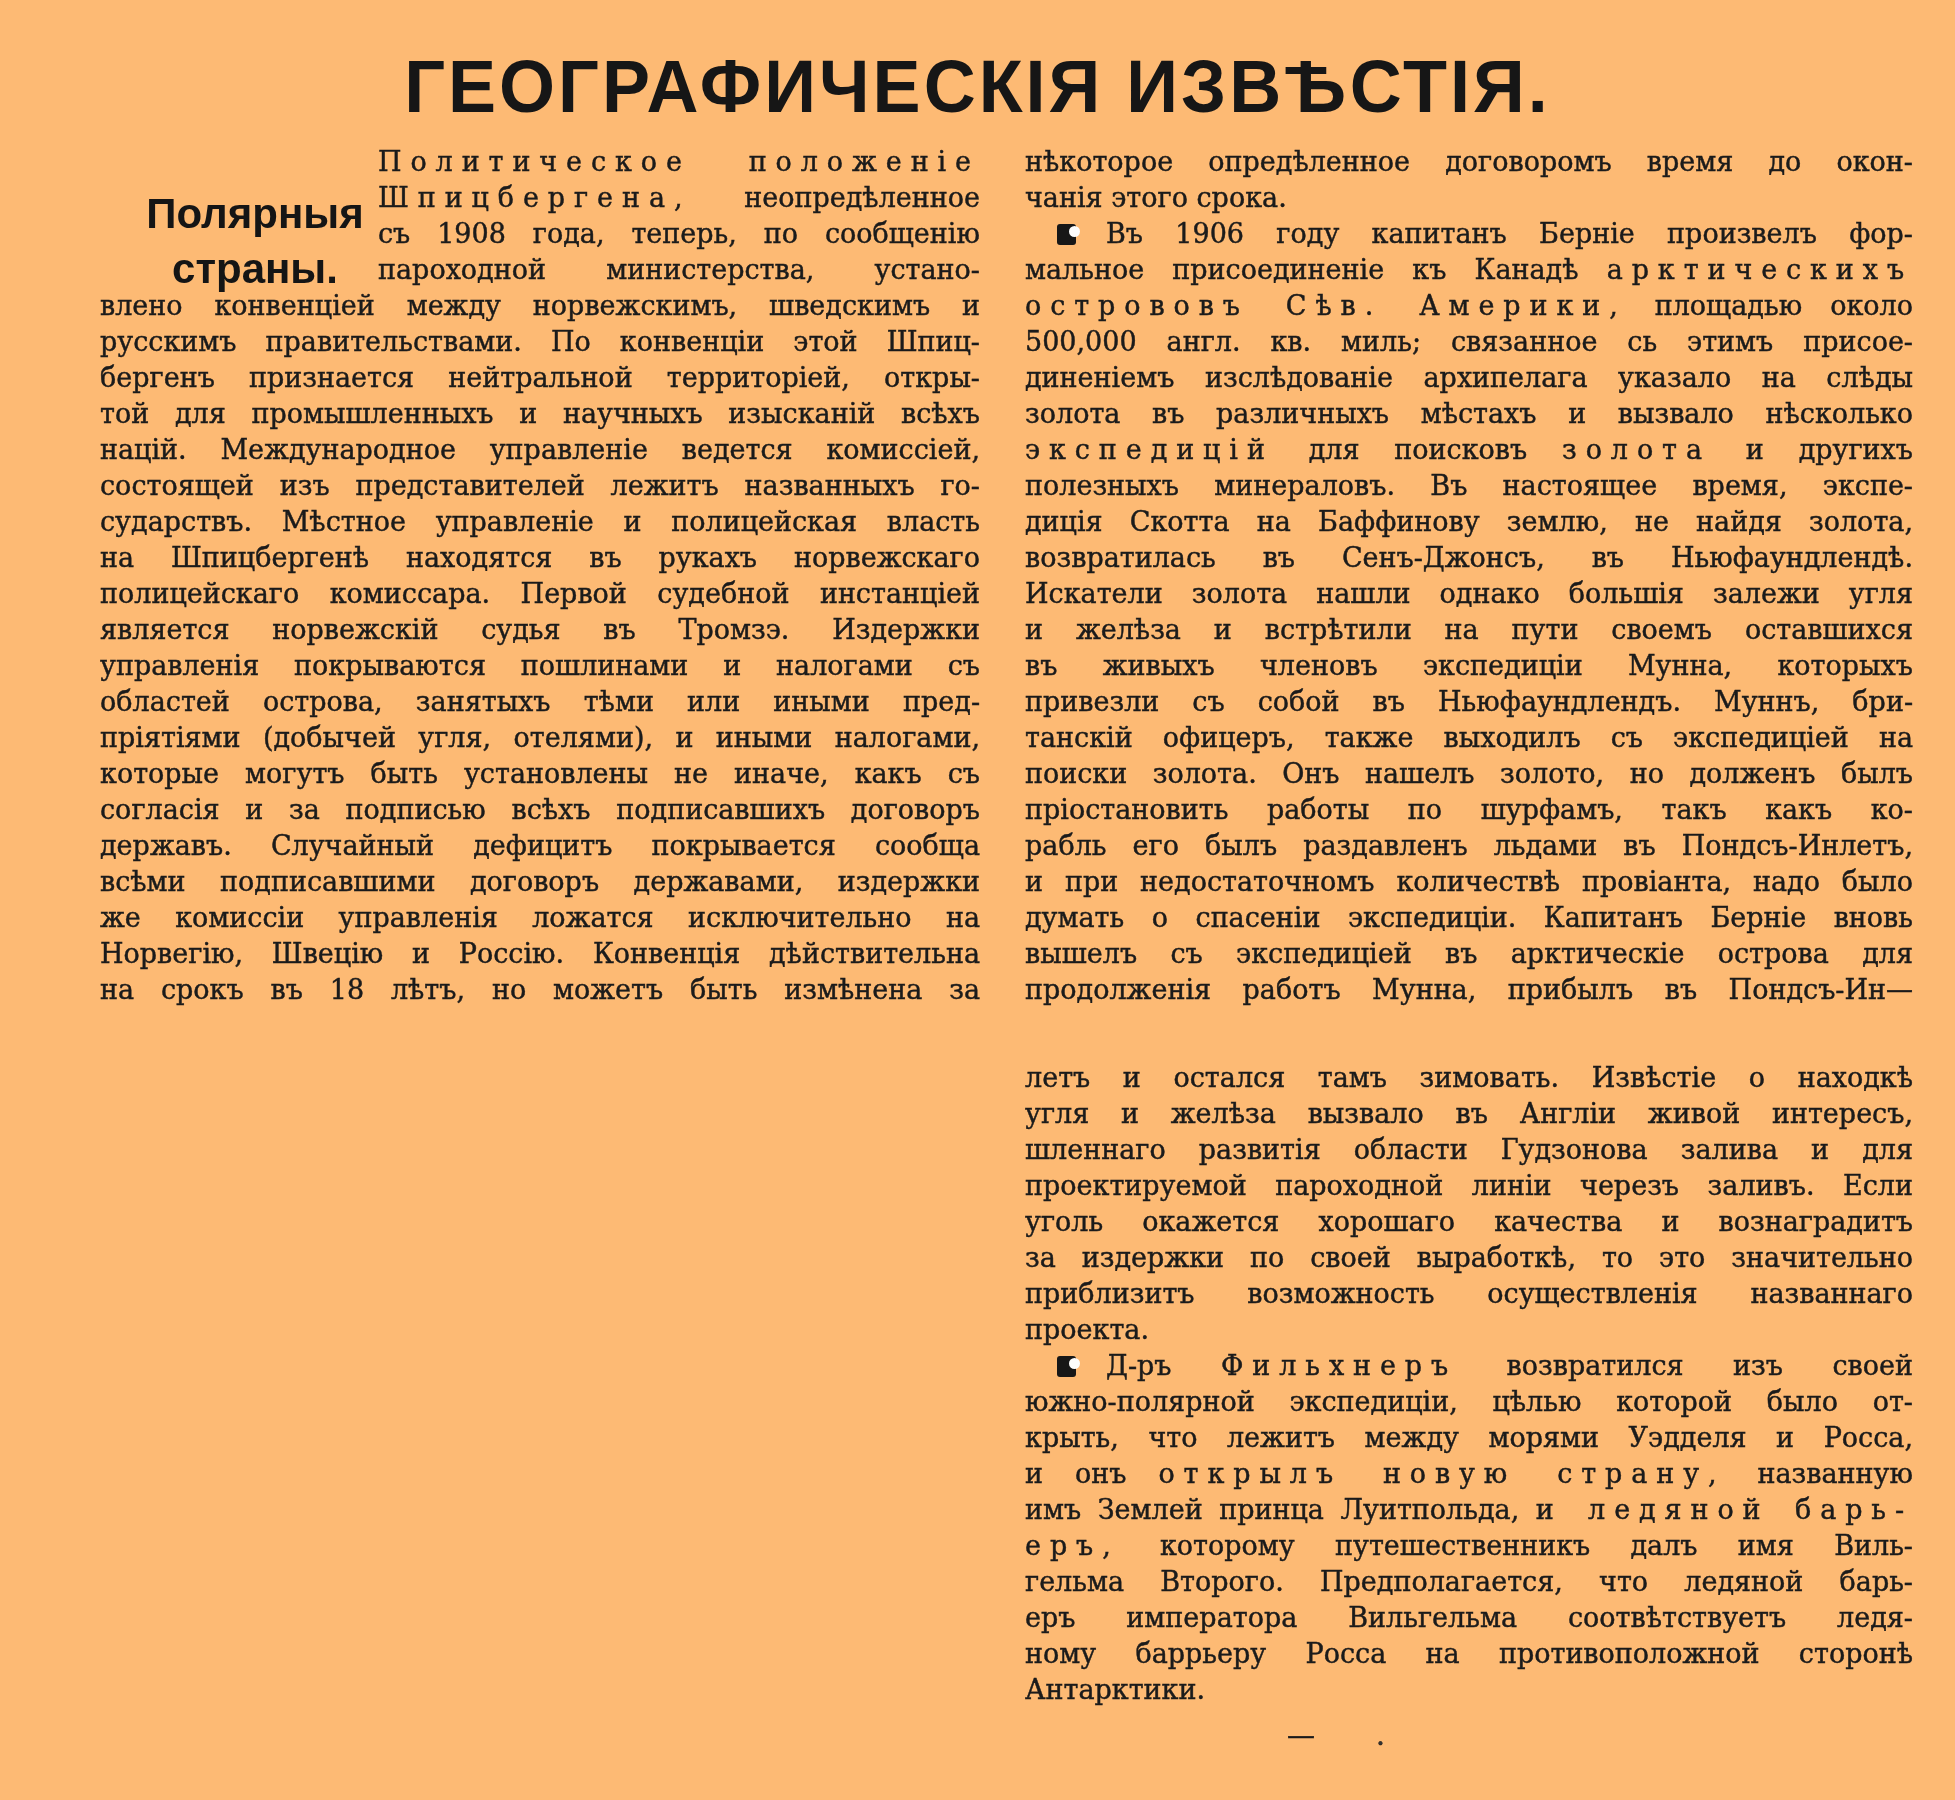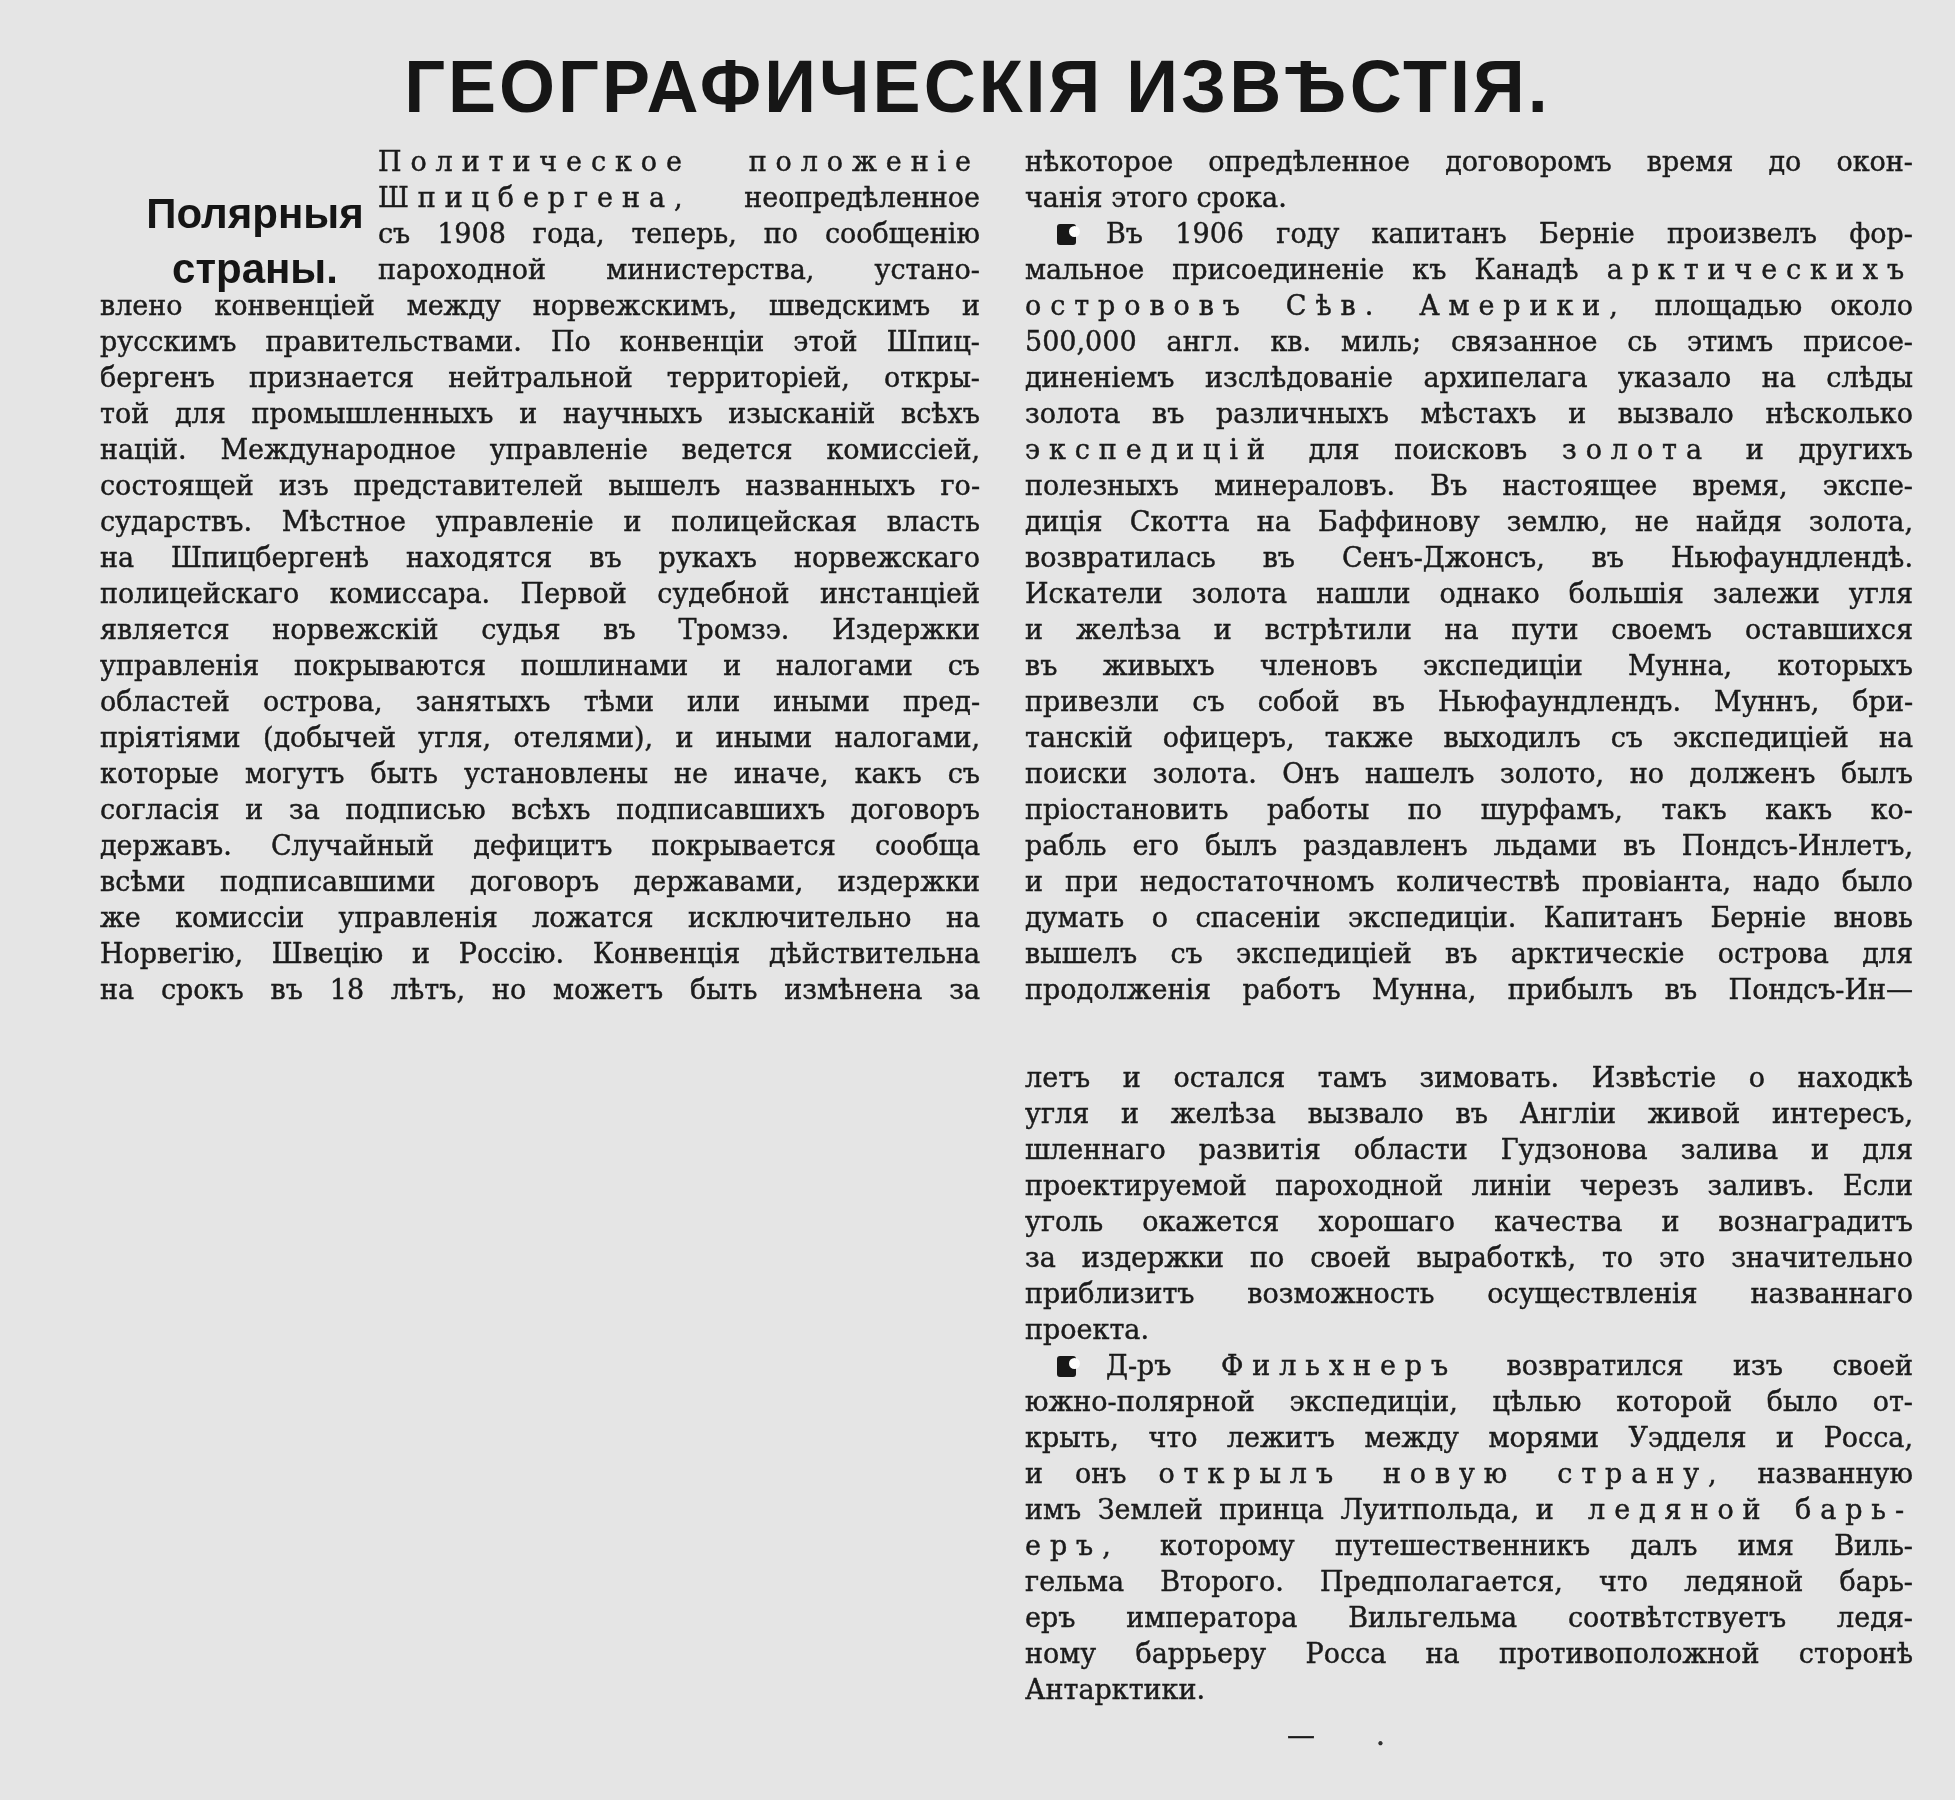--- a/index.html
+++ b/index.html
@@ -1,20 +1,20 @@
 <!DOCTYPE html>
 <html><head>
 <meta charset="utf-8">
 <style>
   html, body { margin: 0; padding: 0; background: #ffffff; }
   .page {
     position: relative;
     width: 1955px;
     height: 1800px;
-    background: #e5e5e5;
+    background: #fdba74;
     font-family: "DejaVu Serif", serif;
     color: #1b1b1b;
     overflow: hidden;
   }
   .page-title {
     margin: 0;
     padding-top: 44px;
     text-align: center;
     font-family: "Liberation Sans", sans-serif;
     font-weight: bold;
@@ -105,21 +105,21 @@
       <div>
           <div class="line indent"><span class="seg-spaced">Политическое положеніе</span></div>
           <div class="line indent"><span class="seg-spaced">Шпицбергена,</span><span> неопредѣленное</span></div>
           <div class="line indent"><span>съ 1908 года, теперь, по сообщенію</span></div>
           <div class="line indent"><span>пароходной министерства, устано-</span></div>
           <div class="line"><span>влено конвенціей между норвежскимъ, шведскимъ и</span></div>
           <div class="line"><span>русскимъ правительствами. По конвенціи этой Шпиц-</span></div>
           <div class="line"><span>бергенъ признается нейтральной территоріей, откры-</span></div>
           <div class="line"><span>той для промышленныхъ и научныхъ изысканій всѣхъ</span></div>
           <div class="line"><span>націй. Международное управленіе ведется комиссіей,</span></div>
-          <div class="line"><span>состоящей изъ представителей вышелъ названныхъ го-</span></div>
+          <div class="line"><span>состоящей изъ представителей лежитъ названныхъ го-</span></div>
           <div class="line"><span>сударствъ. Мѣстное управленіе и полицейская власть</span></div>
           <div class="line"><span>на Шпицбергенѣ находятся въ рукахъ норвежскаго</span></div>
           <div class="line"><span>полицейскаго комиссара. Первой судебной инстанціей</span></div>
           <div class="line"><span>является норвежскій судья въ Тромзэ. Издержки</span></div>
           <div class="line"><span>управленія покрываются пошлинами и налогами съ</span></div>
           <div class="line"><span>областей острова, занятыхъ тѣми или иными пред-</span></div>
           <div class="line"><span>пріятіями (добычей угля, отелями), и иными налогами,</span></div>
           <div class="line"><span>которые могутъ быть установлены не иначе, какъ съ</span></div>
           <div class="line"><span>согласія и за подписью всѣхъ подписавшихъ договоръ</span></div>
           <div class="line"><span>державъ. Случайный дефицитъ покрывается сообща</span></div>

